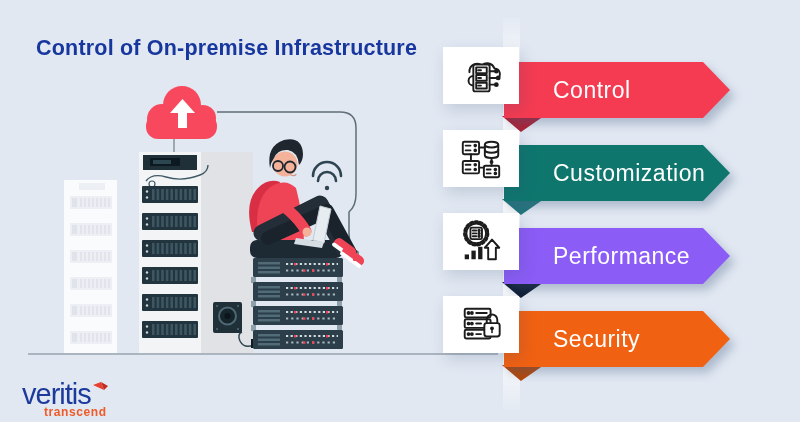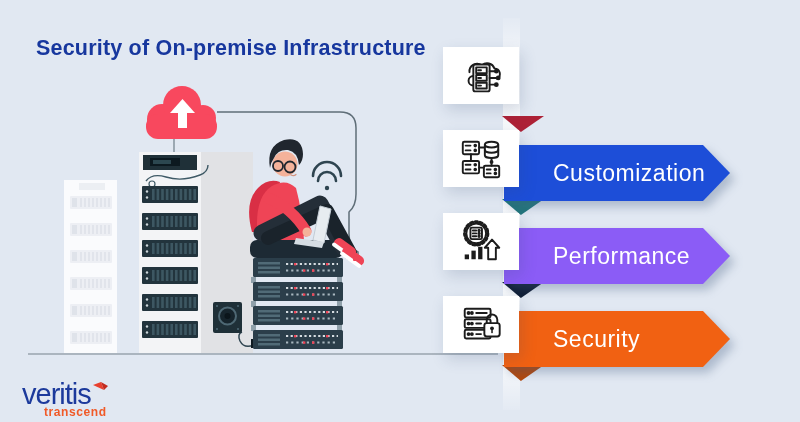--- a/index.html
+++ b/index.html
@@ -31,21 +31,21 @@
   .logo-check{margin-left:2px;margin-top:2px;}
   .logo-tagline{font-size:12px;font-weight:700;letter-spacing:.6px;text-align:right;margin-top:-3px;padding-right:1px;}
 
   svg{display:block;}
 </style>
 </head>
 <body>
 
 <div class="stage" style="background-color: rgb(225, 232, 242);">
 
-  <div class="page-title" style="color: rgb(23, 55, 158);">Security of On-premise Infrastructure</div>
+  <div class="page-title" style="color: rgb(23, 55, 158);">Control of On-premise Infrastructure</div>
 
   <svg class="illustration" width="520" height="300" viewBox="0 70 520 300">
     <defs>
       <g id="grow">
         <rect width="42" height="13" rx="1" fill="#edeff4"></rect>
         <rect x="2" y="2" width="5" height="9" fill="#dfe3ea"></rect>
         <g fill="#e1e4eb">
           <rect x="10" y="2" width="2" height="9"></rect>
             <rect x="14" y="2" width="2" height="9"></rect>
           <rect x="18" y="2" width="2" height="9"></rect>
@@ -186,20 +186,25 @@
       <circle cx="327" cy="188" r="2.2" fill="#2e4450" stroke="none"></circle>
     </g>
 
     <line x1="28" y1="354" x2="498" y2="354" stroke="#98a4ae" stroke-width="1.3"></line>
   </svg>
 
   <div class="strip"></div>
 
   <div class="benefit-row" style="--top:47px">
     <div class="fold" style="background-color: rgb(173, 33, 54);"></div>
+    <div class="arrow-wrap">
+        <div class="arrow" style="background-color: rgb(244, 59, 82);">
+      <span class="arrow-label">Control</span>
+    </div>
+      </div>
     <div class="icon-box">
       <svg width="46" height="46" viewBox="0 0 48 48" fill="none" stroke="#1c1c1c" stroke-width="2" stroke-linecap="round" stroke-linejoin="round">
         <path d="M12 20 a8 8 0 0 1 13 -7 a8 8 0 0 1 13 3 a6 6 0 0 1 3 11"></path>
         <path d="M16 24 a5 5 0 0 0 0 10"></path>
         <rect x="16" y="12" width="17" height="28" rx="2" fill="#ffffff"></rect>
         <rect x="19" y="15" width="11" height="6"></rect>
           <rect x="19" y="23" width="11" height="6"></rect>
           <rect x="19" y="31" width="11" height="6"></rect>
         <line x1="21" y1="18" x2="24" y2="18"></line>
           <line x1="21" y1="26" x2="24" y2="26"></line>
@@ -210,21 +215,21 @@
           <circle cx="42" cy="26" r="1.5" fill="#1c1c1c"></circle>
         <line x1="33" y1="33" x2="38" y2="33"></line>
           <circle cx="40" cy="33" r="1.5" fill="#1c1c1c"></circle>
       </svg>
     </div>
   </div>
 
   <div class="benefit-row" style="--top:130px">
     <div class="fold" style="background-color: rgb(33, 118, 124);"></div>
     <div class="arrow-wrap">
-        <div class="arrow" style="background-color: #1d4ed8;">
+        <div class="arrow" style="background-color: #0f766e;">
       <span class="arrow-label">Customization</span>
     </div>
       </div>
     <div class="icon-box">
       <svg width="46" height="46" viewBox="0 0 48 48" fill="none" stroke="#1c1c1c" stroke-width="2" stroke-linecap="round" stroke-linejoin="round">
         <rect x="5" y="6" width="17" height="13" rx="1.5" fill="#ffffff"></rect>
         <line x1="8" y1="10" x2="13" y2="10"></line>
           <circle cx="18" cy="10" r=".9" fill="#1c1c1c"></circle>
         <line x1="8" y1="15" x2="13" y2="15"></line>
           <circle cx="18" cy="15" r=".9" fill="#1c1c1c"></circle>

